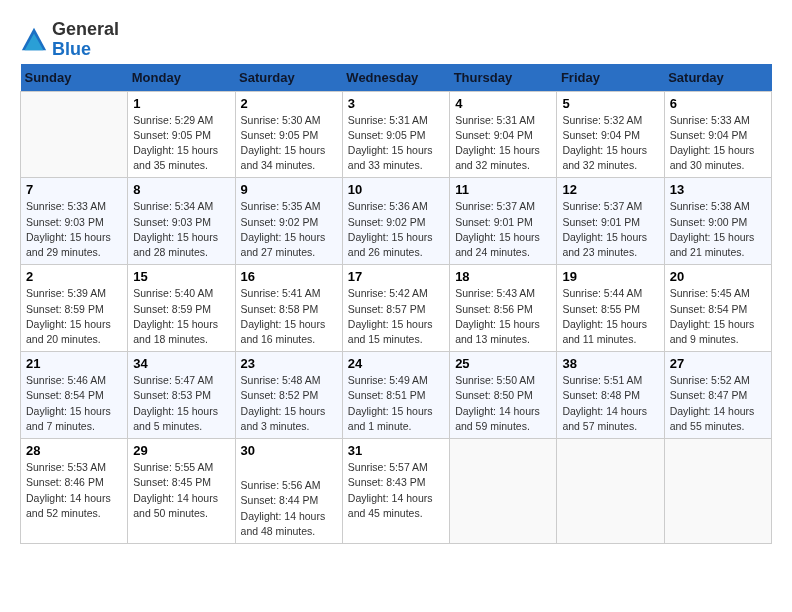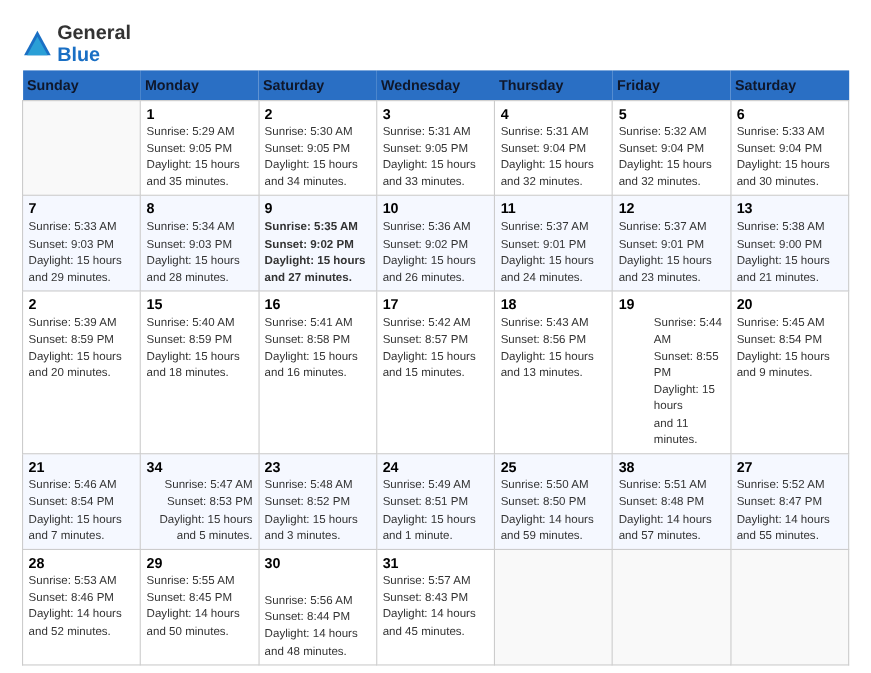--- a/index.html
+++ b/index.html
@@ -180,21 +180,21 @@
         </td>
         <td>
           <span class="day-num">8</span>
           <div class="day-info" style="white-space: pre-line;">Sunrise: 5:34 AM
 Sunset: 9:03 PM
 Daylight: 15 hours
 and 28 minutes.</div>
         </td>
         <td>
           <span class="day-num">9</span>
-          <div class="day-info" style="white-space: pre-line; font-weight: bold;">Sunrise: 5:35 AM
+          <div class="day-info" style="white-space: pre-line;">Sunrise: 5:35 AM
 Sunset: 9:02 PM
 Daylight: 15 hours
 and 27 minutes.</div>
         </td>
         <td>
           <span class="day-num">10</span>
           <div class="day-info" style="white-space: pre-line;">Sunrise: 5:36 AM
 Sunset: 9:02 PM
 Daylight: 15 hours
 and 26 minutes.</div>
@@ -252,21 +252,21 @@
         </td>
         <td>
           <span class="day-num">18</span>
           <div class="day-info" style="white-space: pre-line;">Sunrise: 5:43 AM
 Sunset: 8:56 PM
 Daylight: 15 hours
 and 13 minutes.</div>
         </td>
         <td>
           <span class="day-num">19</span>
-          <div class="day-info" style="white-space: pre-line; margin-left: 32px;">Sunrise: 5:44 AM
+          <div class="day-info" style="white-space: pre-line;">Sunrise: 5:44 AM
 Sunset: 8:55 PM
 Daylight: 15 hours
 and 11 minutes.</div>
         </td>
         <td>
           <span class="day-num">20</span>
           <div class="day-info" style="white-space: pre-line;">Sunrise: 5:45 AM
 Sunset: 8:54 PM
 Daylight: 15 hours
 and 9 minutes.</div>
@@ -275,21 +275,21 @@
       <tr>
         <td>
           <span class="day-num">21</span>
           <div class="day-info" style="white-space: pre-line;">Sunrise: 5:46 AM
 Sunset: 8:54 PM
 Daylight: 15 hours
 and 7 minutes.</div>
         </td>
         <td>
           <span class="day-num">34</span>
-          <div class="day-info" style="white-space: pre-line; text-align: right;">Sunrise: 5:47 AM
+          <div class="day-info" style="white-space: pre-line;">Sunrise: 5:47 AM
 Sunset: 8:53 PM
 Daylight: 15 hours
 and 5 minutes.</div>
         </td>
         <td>
           <span class="day-num">23</span>
           <div class="day-info" style="white-space: pre-line;">Sunrise: 5:48 AM
 Sunset: 8:52 PM
 Daylight: 15 hours
 and 3 minutes.</div>

